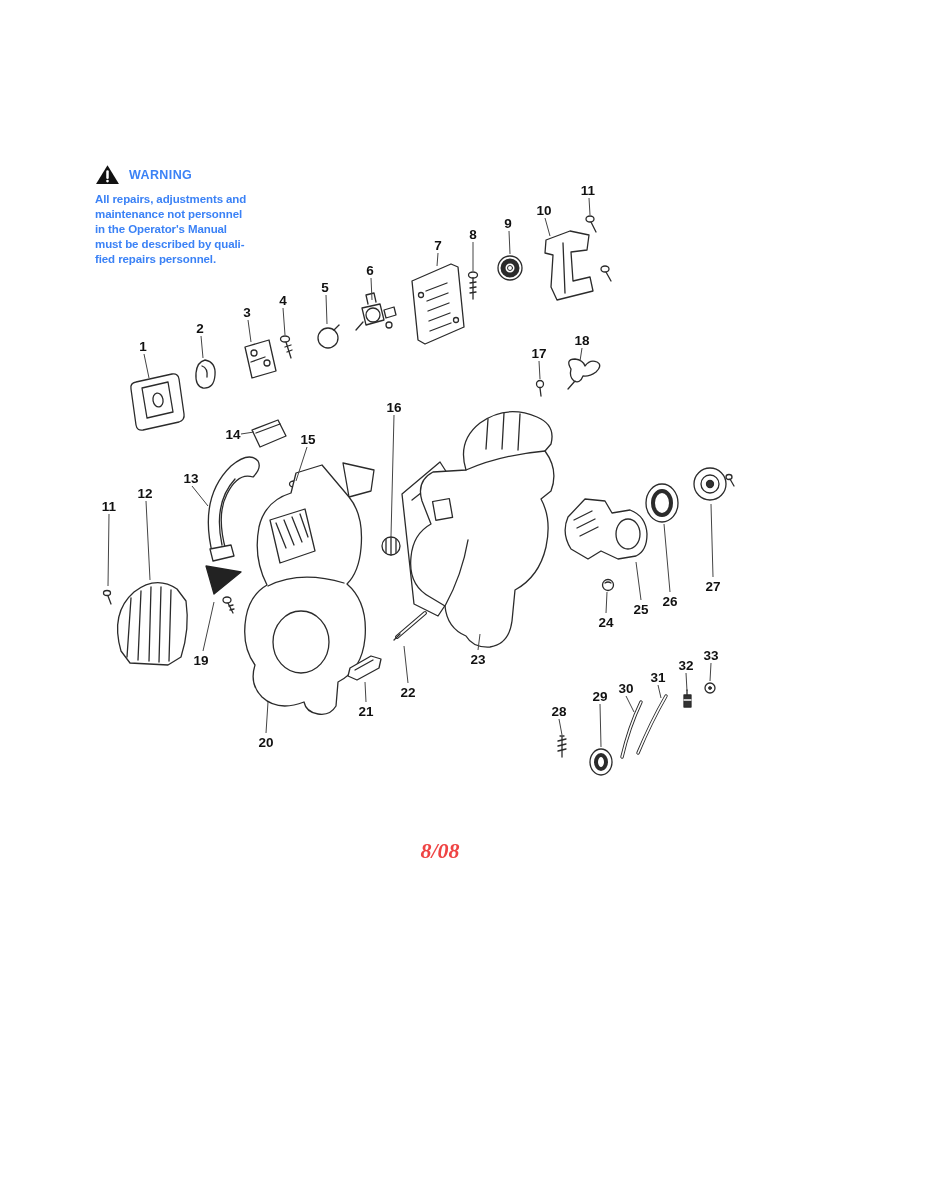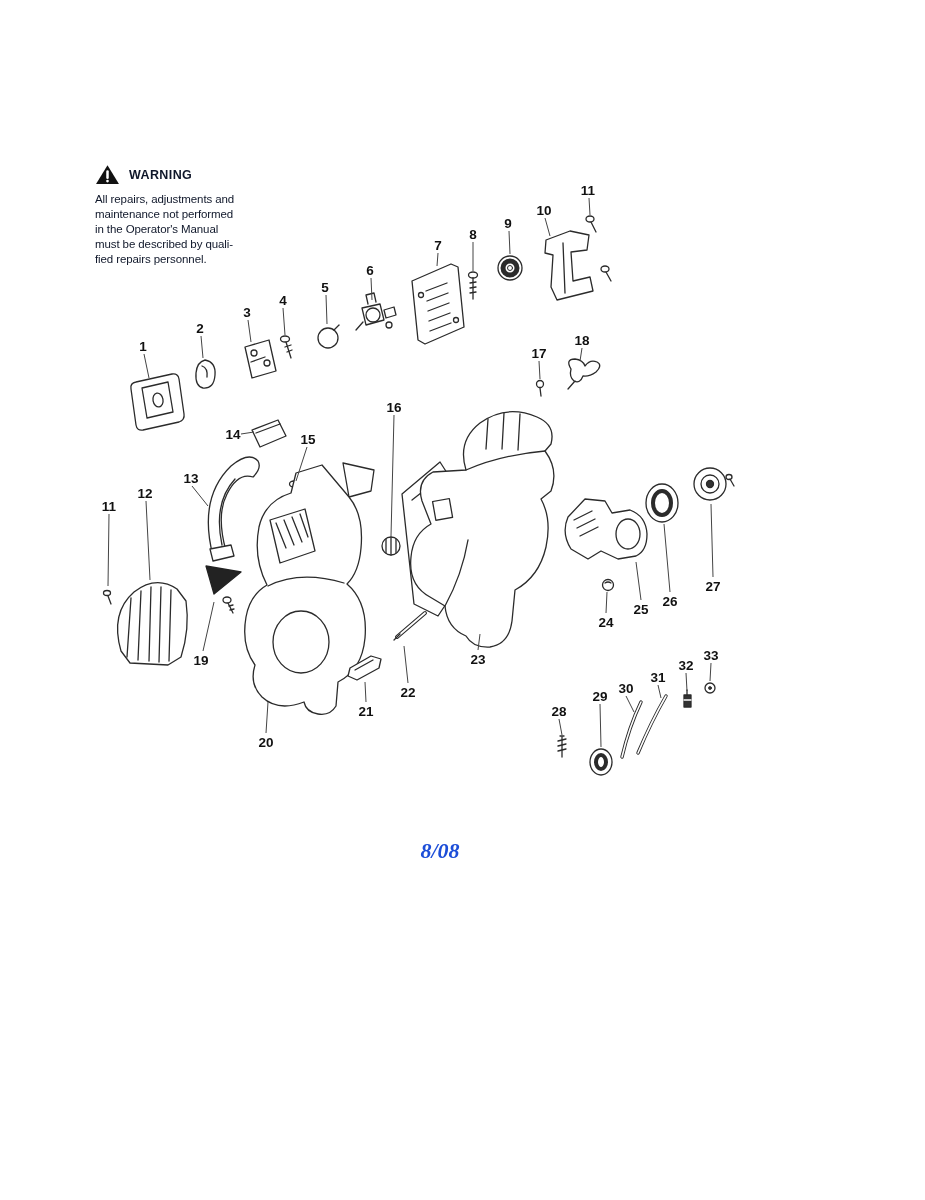--- a/index.html
+++ b/index.html
@@ -5,29 +5,29 @@
   html,body{margin:0;padding:0;background:#e8e8e8;}
   .page{
     position:relative;
     width:925px;height:1200px;
     background:#ffffff;
     font-family:"Liberation Sans",sans-serif;
     overflow:hidden;
     margin:0 auto;
   }
   .warning{
-    position:absolute;left:95px;top:164px;width:172px;color:#0f172a;
+    position:absolute;left:95px;top:164px;width:172px;color:#3b82f6;
   }
   .warning-header{display:flex;align-items:center;gap:9px;}
   .warning-title{font-weight:bold;font-size:12.5px;letter-spacing:.4px;}
-  .warning-body{margin-top:7px;font-weight:normal;font-size:11.5px;line-height:1.3;letter-spacing:-.1px;}
+  .warning-body{margin-top:7px;font-weight:bold;font-size:11.5px;line-height:1.3;letter-spacing:-.1px;}
   .date{
     position:absolute;left:400px;top:838px;width:80px;text-align:center;
     font-family:"Liberation Serif",serif;font-style:italic;font-weight:bold;
-    font-size:22px;color:#1d4ed8;
+    font-size:22px;color:#ef4444;
   }
   .diagram{position:absolute;left:0;top:0;}
   .diagram text{
     font-family:"Liberation Sans",sans-serif;
     font-size:13.5px;font-weight:bold;fill:#111;
     text-anchor:middle;dominant-baseline:central;
   }
   g[data-name="leader-lines"] line{stroke:#444;stroke-width:1;}
   .art path,.art circle,.art ellipse,.art rect{
     stroke:#2b2b2b;stroke-width:1.3;stroke-linejoin:round;stroke-linecap:round;
@@ -42,21 +42,21 @@
     <div class="warning-header" data-name="warning-header">
       <svg width="25" height="21" viewBox="0 0 24 20" data-name="warning-triangle-icon">
         <path d="M12 1 L23 19 L1 19 Z" fill="#111"></path>
         <path d="M12 7 v6" stroke="#fff" stroke-width="2.4" stroke-linecap="round"></path>
         <circle cx="12" cy="16.3" r="1.3" fill="#fff"></circle>
       </svg>
       <span class="warning-title" data-name="warning-title">WARNING</span>
     </div>
     <div class="warning-body" data-name="warning-body">
       <div data-name="warning-line">All repairs, adjustments and</div>
-      <div data-name="warning-line">maintenance not performed</div>
+      <div data-name="warning-line">maintenance not personnel</div>
       <div data-name="warning-line">in the Operator's Manual</div>
       <div data-name="warning-line">must be described by quali-</div>
       <div data-name="warning-line">fied repairs personnel.</div>
     </div>
   </div>
 
   <svg class="diagram" width="925" height="1200" viewBox="0 0 925 1200" data-name="exploded-parts-diagram">
 
     <g class="art" data-name="diagram-artwork">
 

